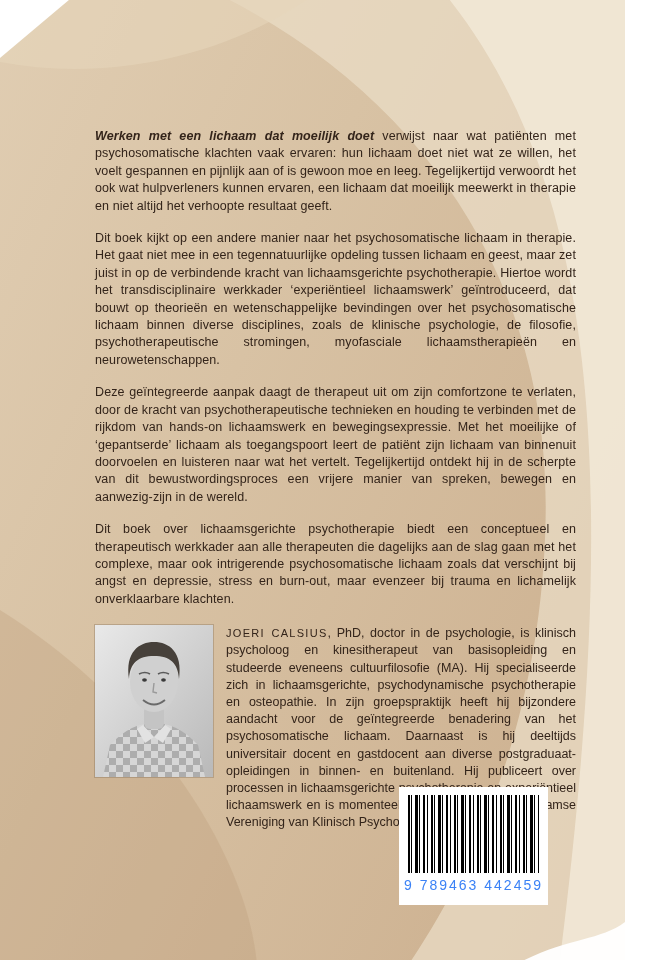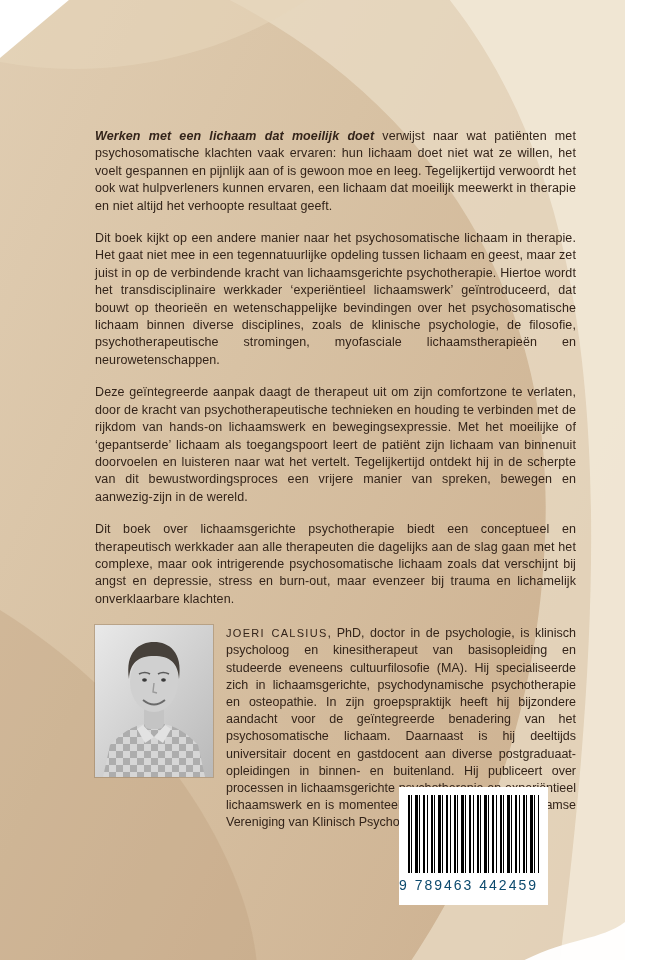--- a/index.html
+++ b/index.html
@@ -80,23 +80,24 @@
       #000 7px 10px, #fff 10px 11px,
       #000 11px 12px,#fff 12px 15px,
       #000 15px 17px,#fff 17px 19px,
       #000 19px 20px,#fff 20px 23px);
   }
   .barcode-number {
     position: absolute;
     left: 0;
     right: 0;
     top: 90px;
+    text-align: center;
     font-size: 14px;
     letter-spacing: 2px;
-    color: #0c4a6e;
+    color: #3b82f6;
   }
 </style>
 </head>
 <body>
 
 <div class="cover">
 
   <svg class="bg-art" viewBox="0 0 653 960" preserveAspectRatio="none">
 
     <path d="M 240 0 C 460 110 575 300 570 520 C 566 710 500 860 430 960 L 653 960 L 653 0 Z" fill="#e9dcc5" opacity="0.75"></path>

